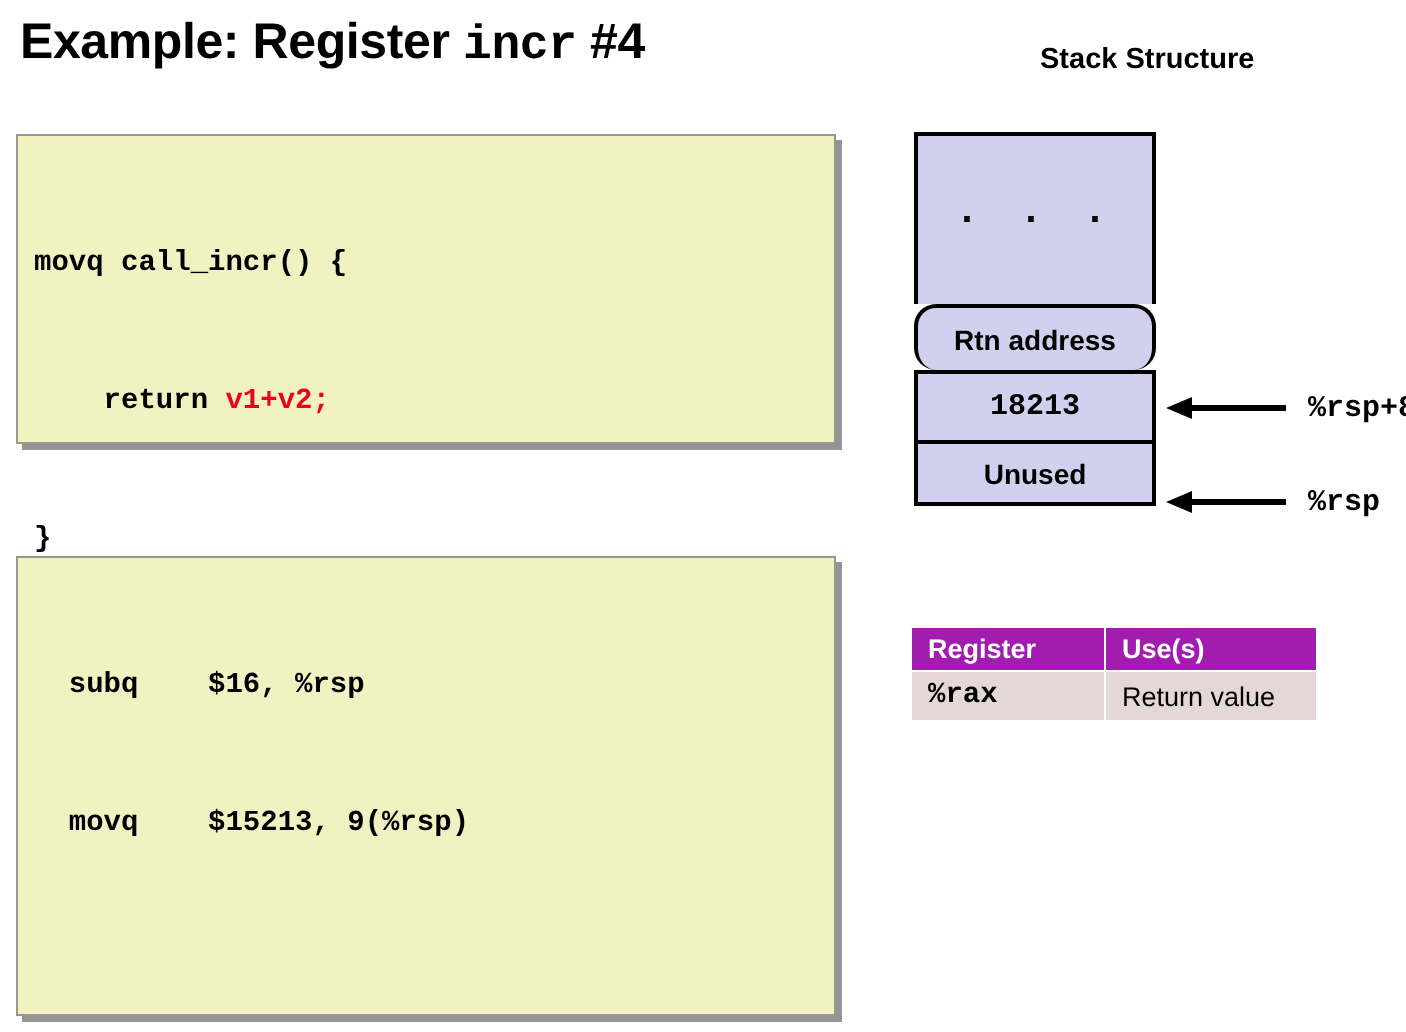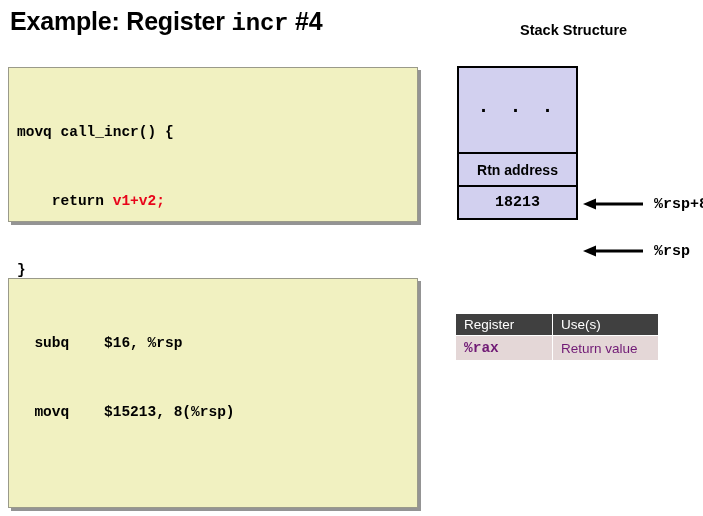--- a/index.html
+++ b/index.html
@@ -95,21 +95,21 @@
     position: relative;
   }
   .stack-cell:last-child { border-bottom-width: 2.5px; }
   #stack-cell-ellipsis {
     height: 86px;
     font-size: 20px;
     letter-spacing: 4px;
     padding-bottom: 8px;
     font-family: "Liberation Mono", "DejaVu Sans Mono", monospace;
   }
-  #stack-cell-rtn { height: 33px; }
+  #stack-cell-rtn { height: 33px; border-radius: 11px; }
   #stack-cell-value {
     height: 35px;
     font-family: "Liberation Mono", "DejaVu Sans Mono", monospace;
     font-size: 15px;
     font-weight: bold;
   }
   #stack-cell-unused { height: 33px; }
 
   
   .ptr-row {
@@ -132,31 +132,31 @@
   
   .reg-table {
     position: absolute;
     left: 455px;
     top: 313px;
     width: 185px;
     border-collapse: collapse;
     table-layout: fixed;
   }
   .reg-table th {
-    background: #404040;
+    background: #a21caf;
     color: #FFFFFF;
     font-size: 13.5px;
-    font-weight: normal;
+    font-weight: bold;
     text-align: left;
     padding: 3px 0 3px 8px;
     border: 1px solid #FFFFFF;
   }
   .reg-table td {
     background: #E4D7D7;
-    color: #701a75;
+    color: #000000;
     font-size: 13.5px;
     padding: 4px 0 4px 8px;
     border: 1px solid #FFFFFF;
   }
   .reg-table td.mono-cell {
     font-family: "Liberation Mono", "DejaVu Sans Mono", monospace;
     font-weight: bold;
     font-size: 14.5px;
   }
   .col-reg { width: 88px; }
@@ -168,35 +168,36 @@
 <div class="slide-title"><span>Example: Register </span><span class="mono">incr</span><span> #4</span></div>
 
 <div class="code-box" id="c-code-box">
   <span class="code-line">movq call_incr() {</span>
   <span class="code-line"><span>    return </span><span class="red">v1+v2;</span></span>
   <span class="code-line">}</span>
 </div>
 
 <div class="code-box" id="asm-code-box">
   <span class="code-line">  subq    $16, %rsp</span>
-  <span class="code-line">  movq    $15213, 8(%rsp)</span>
+  <span class="code-line">  movq    $15213, 9(%rsp)</span>
   
   
   
   
   
   
 </div>
 
 <div class="stack-heading">Stack Structure</div>
 
 <div class="stack-diagram">
   <div class="stack-cell" id="stack-cell-ellipsis">. . .</div>
   <div class="stack-cell" id="stack-cell-rtn">Rtn address</div>
   <div class="stack-cell" id="stack-cell-value">18213</div>
+  <div class="stack-cell" id="stack-cell-unused">Unused</div>
 </div>
 
 <div class="ptr-row" id="ptr-rsp8">
   <svg class="arrow-svg" width="62" height="14" viewBox="0 0 62 14">
     <line x1="12" y1="7" x2="60" y2="7" stroke="#000000" stroke-width="3"></line>
     <polygon points="0,7 13,1.5 13,12.5" fill="#000000"></polygon>
   </svg>
   <span class="ptr-label">%rsp+8</span>
 </div>
 

